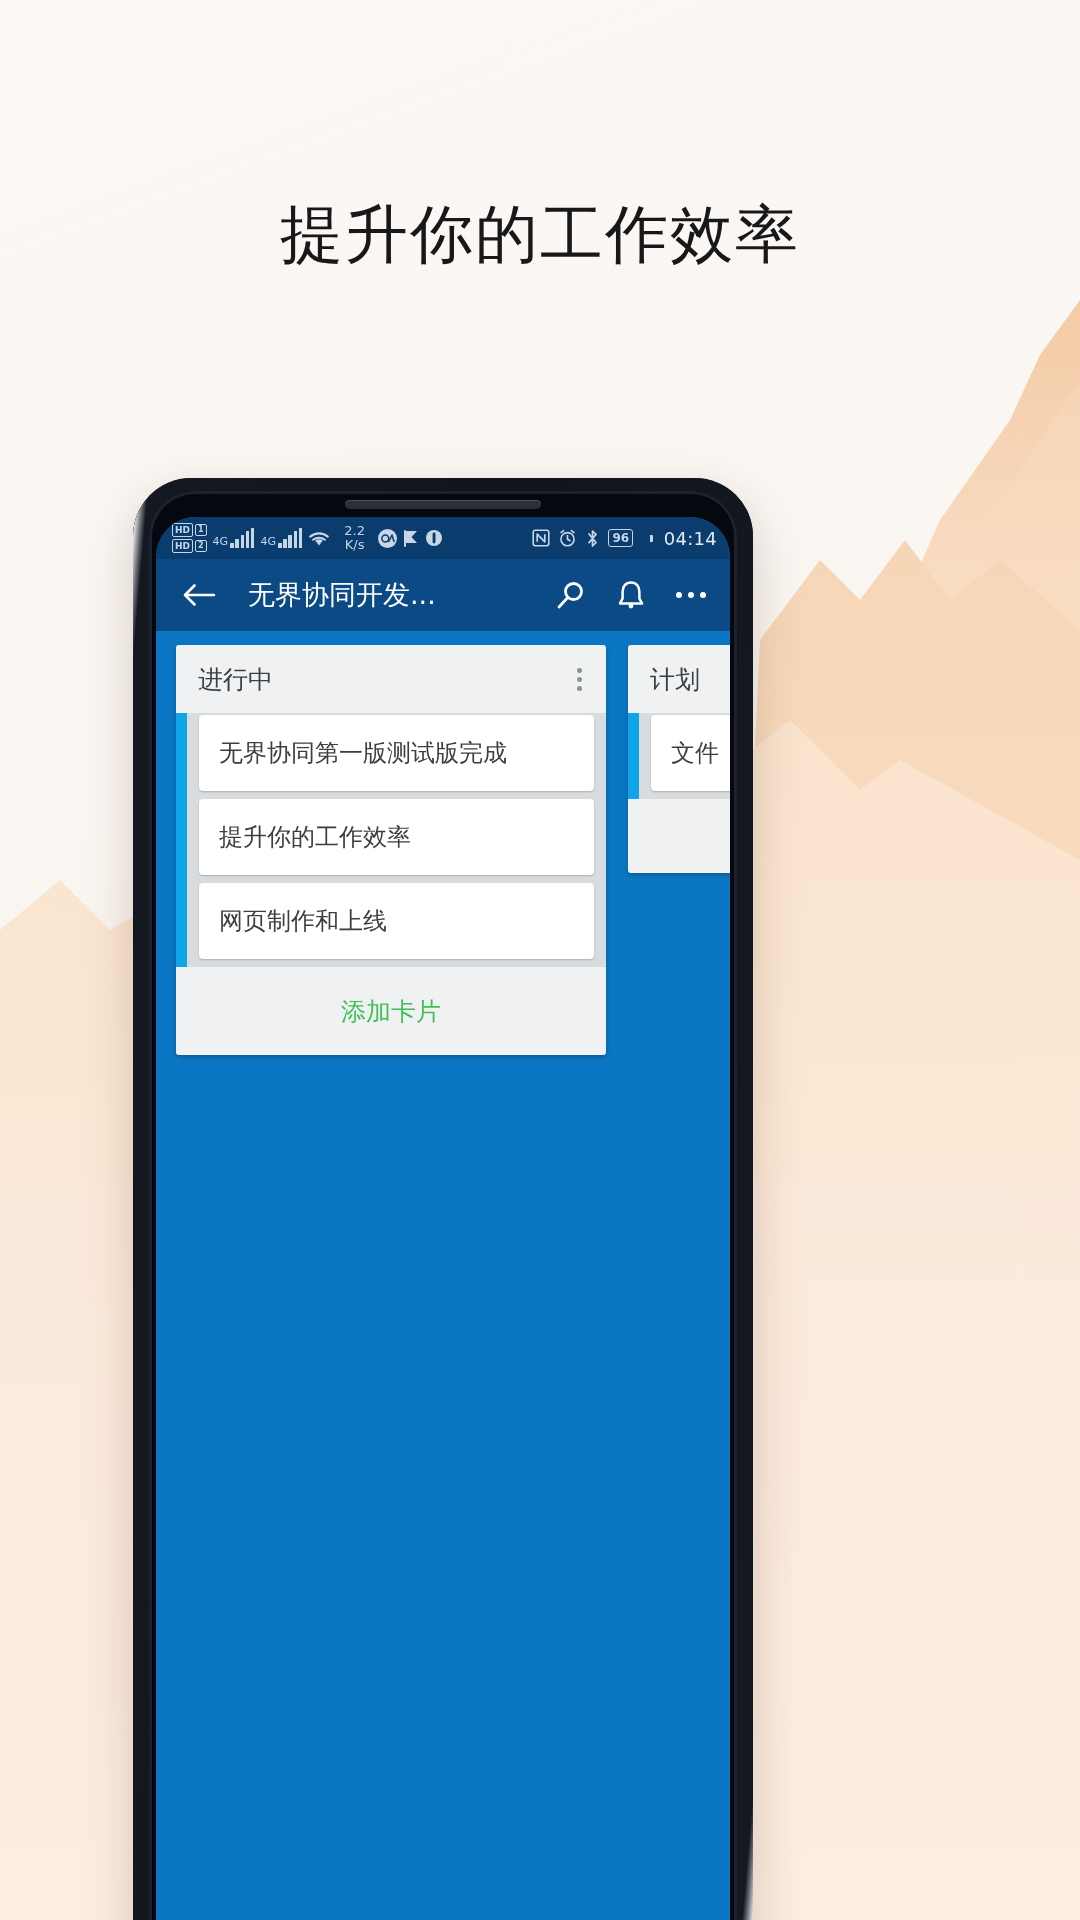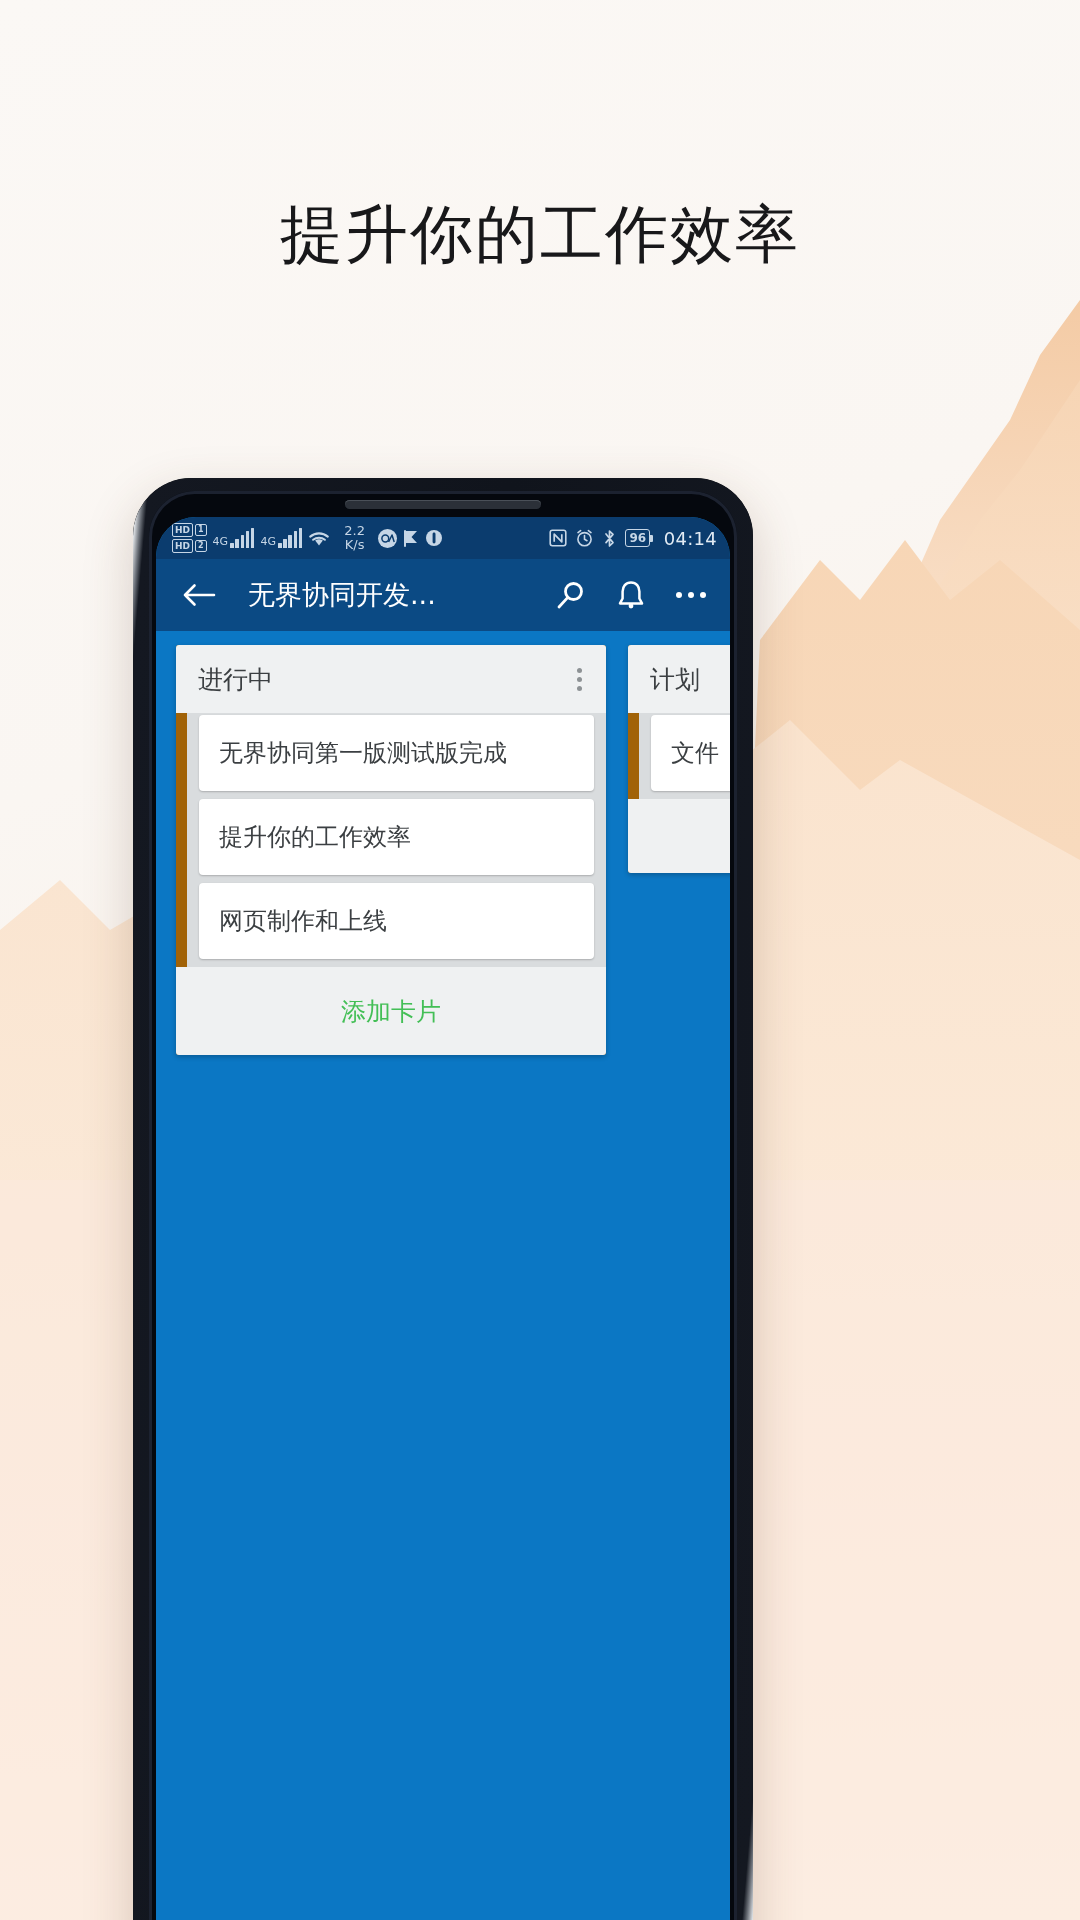--- a/index.html
+++ b/index.html
@@ -142,21 +142,21 @@
     display: flex; flex-direction: column; align-items: center;
     font-size: 13px; line-height: 1.05; color: #c6d6e6; margin: 0 8px;
   }
   .circ-icon {
     width: 19px; height: 19px; border-radius: 50%;
     background: #c6d6e6; color: #0b3c6e;
     display: flex; align-items: center; justify-content: center;
     font-size: 11px; font-weight: 700;
   }
   .battery {
-    display: flex; align-items: center; gap: 0;
+    display: flex; align-items: center; gap: 17px;
   }
   .battery-body {
     border: 1.6px solid #c6d6e6; border-radius: 3px;
     font-size: 12px; font-weight: 700; color: #c6d6e6;
     padding: 0.5px 3px; line-height: 1.25;
   }
   .battery-cap {
     width: 2.5px; height: 7px; background: #c6d6e6; border-radius: 0 1px 1px 0;
   }
   .clock { font-size: 18px; color: #e2ebf4; margin-left: 3px; letter-spacing: 0.3px; }
@@ -195,21 +195,21 @@
     background: #0b77c4;
     padding: 14px 0 0 20px;
     display: flex;
     gap: 22px;
     align-items: flex-start;
     overflow: hidden;
   }
   .list-column {
     width: 430px;
     flex: none;
-    background: #a16207;
+    background: #0ea5e9;
     border-radius: 3px;
     box-shadow: 0 2px 5px rgba(0,0,0,0.24);
     display: flex;
     flex-direction: column;
     overflow: hidden;
   }
   .list-header {
     height: 68px;
     display: flex;
     align-items: center;

